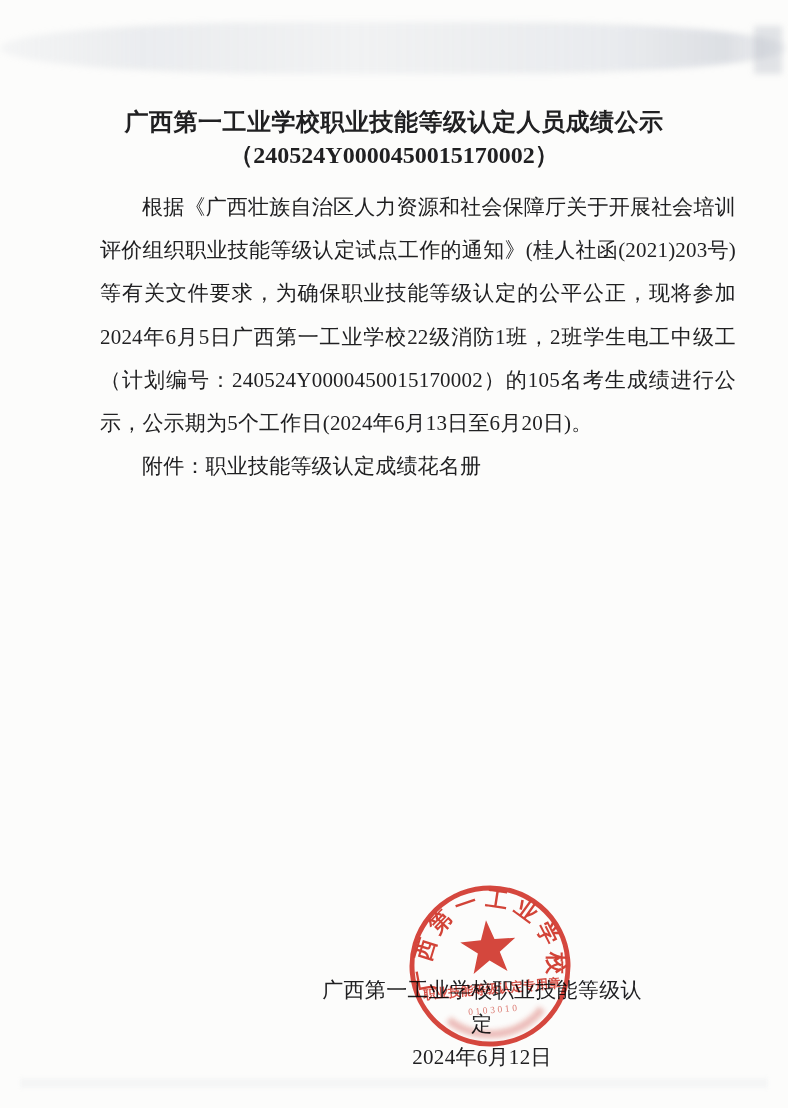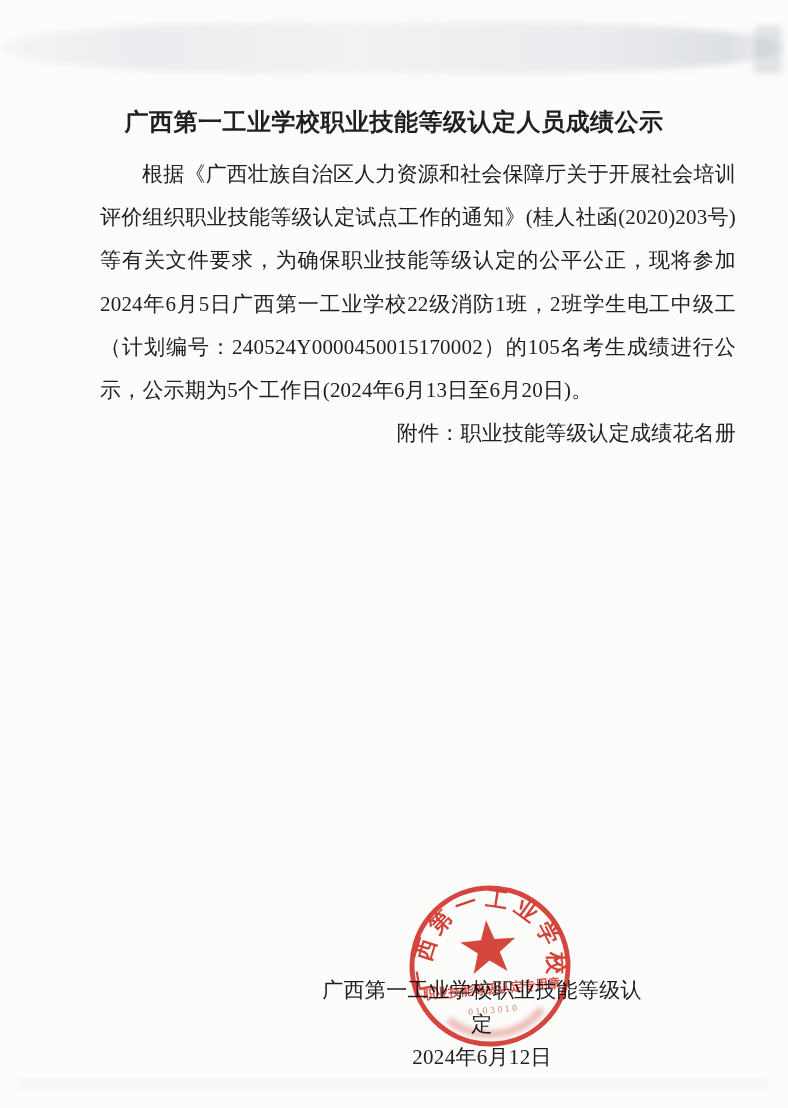--- a/index.html
+++ b/index.html
@@ -47,21 +47,21 @@
     padding: 14px 52px 0 100px;
   }
   .content p {
     margin: 0;
     font-size: 21px;
     line-height: 43.2px;
     text-align: justify;
     text-indent: 2em;
     letter-spacing: 0.2px;
   }
-  .content p.attachment { text-align: right; }
+  .content p.attachment { text-align: left; }
   .signature {
     position: absolute;
     top: 974px;
     left: 312px;
     width: 340px;
     text-align: center;
     font-size: 21px;
     line-height: 33.5px;
     letter-spacing: 0.3px;
   }
@@ -87,24 +87,25 @@
 <body>
 
 <div class="page">
 
   <div class="scan-band"></div>
   <div class="scan-streak"></div>
   <div class="scan-bottom"></div>
 
   <h1 class="title">
     <span class="t1">广西第一工业学校职业技能等级认定人员成绩公示</span>
+    <span class="t2">（240524Y0000450015170002）</span>
   </h1>
 
   <div class="content">
-    <p>根据《广西壮族自治区人力资源和社会保障厅关于开展社会培训评价组织职业技能等级认定试点工作的通知》(桂人社函(2020)203号)等有关文件要求，为确保职业技能等级认定的公平公正，现将参加2024年6月5日广西第一工业学校22级消防1班，2班学生电工中级工（计划编号：240524Y0000450015170002）的105名考生成绩进行公示，公示期为5个工作日(2024年6月13日至6月20日)。</p>
+    <p>根据《广西壮族自治区人力资源和社会保障厅关于开展社会培训评价组织职业技能等级认定试点工作的通知》(桂人社函(2021)203号)等有关文件要求，为确保职业技能等级认定的公平公正，现将参加2024年6月5日广西第一工业学校22级消防1班，2班学生电工中级工（计划编号：240524Y0000450015170002）的105名考生成绩进行公示，公示期为5个工作日(2024年6月13日至6月20日)。</p>
     <p class="attachment">附件：职业技能等级认定成绩花名册</p>
   </div>
 
   <div class="signature">
     <div>广西第一工业学校职业技能等级认定</div>
     <div>2024年6月12日</div>
   </div>
 
   <div class="seal">
     <svg viewBox="0 0 172 172" xmlns="http://www.w3.org/2000/svg">

